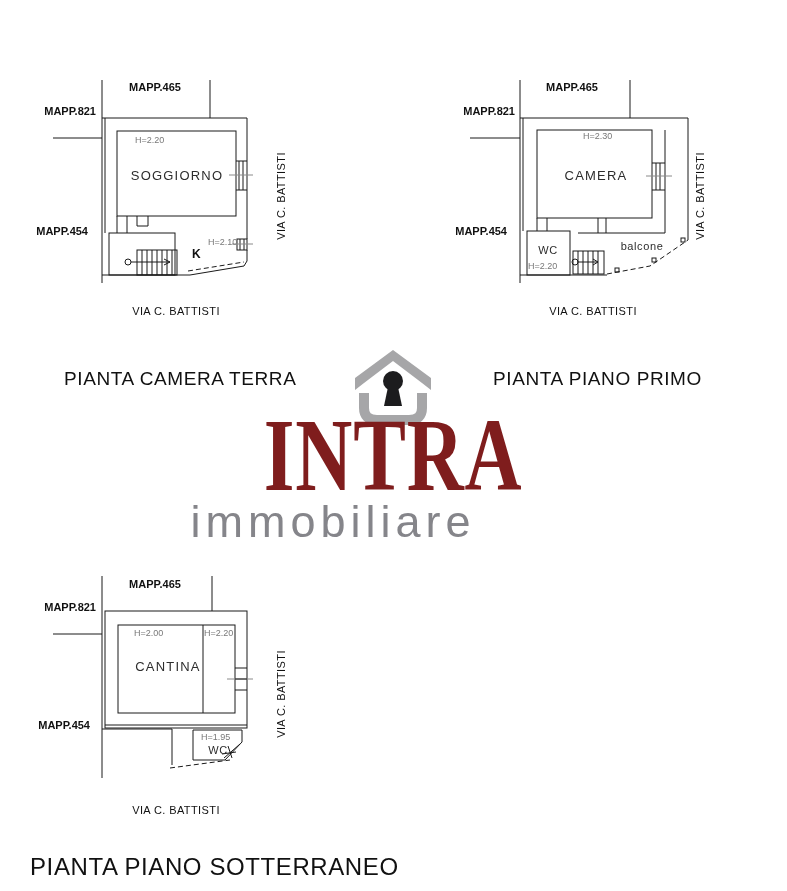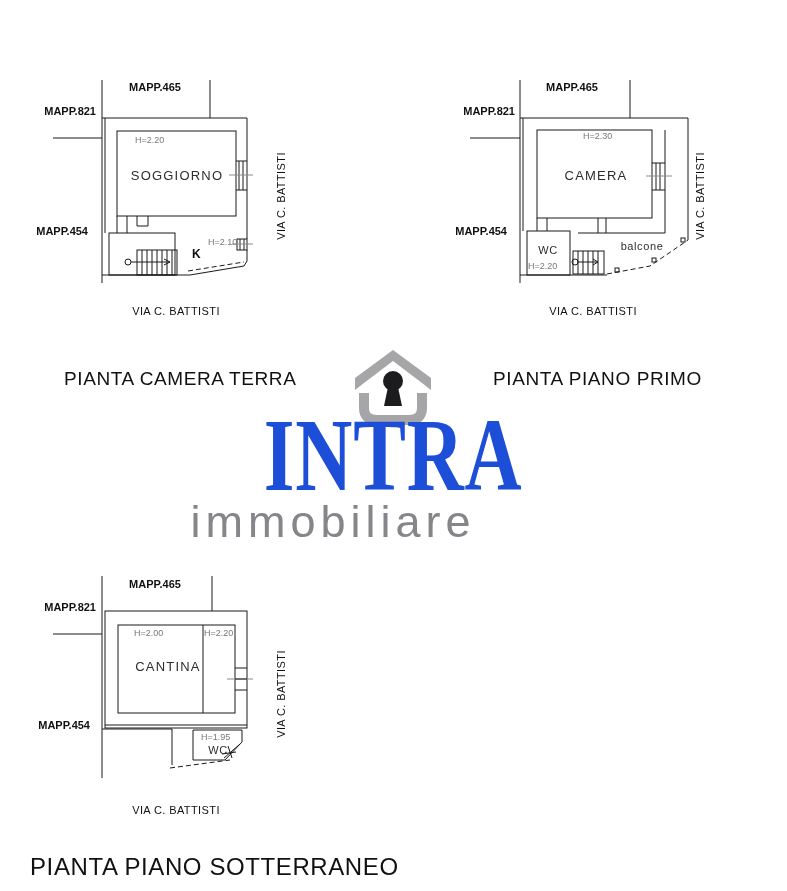--- a/index.html
+++ b/index.html
@@ -127,21 +127,21 @@
   <text class="street" x="153" y="247" text-anchor="middle">VIA C. BATTISTI</text>
   <text class="street" x="264" y="128" text-anchor="middle" transform="rotate(-90 264 128)">VIA C. BATTISTI</text>
 </svg>
 
 <svg id="logo-icon" width="84" height="78" viewBox="0 0 84 78">
   <polygon fill="#a6a6a8" points="4,42 4,30 42,2 80,30 80,42 71,35 42,13 13,35"></polygon>
   <path fill="none" stroke="#a6a6a8" stroke-width="10" d="M13,45 L13,60 Q13,72 26,72 L58,72 Q71,72 71,60 L71,45"></path>
   <circle cx="42" cy="33" r="10" fill="#1c1c1e"></circle>
   <polygon fill="#1c1c1e" points="37,39 47,39 51,58 33,58"></polygon>
 </svg>
-<div id="brand" style="color:#1d4ed8;">
+<div id="brand" style="color:#7f1d1d;">
   <span>INTRA</span>
 </div>
 <div id="subtitle" style="color:#85858a;">immobiliare</div>
 
 <div id="caption-terra" class="caption">PIANTA CAMERA TERRA</div>
 <div id="caption-primo" class="caption">PIANTA PIANO PRIMO</div>
 <div id="caption-sott" class="caption">PIANTA PIANO SOTTERRANEO</div>
 
 <svg id="plan-sott" class="plan" viewBox="0 0 300 255">
   <g>

